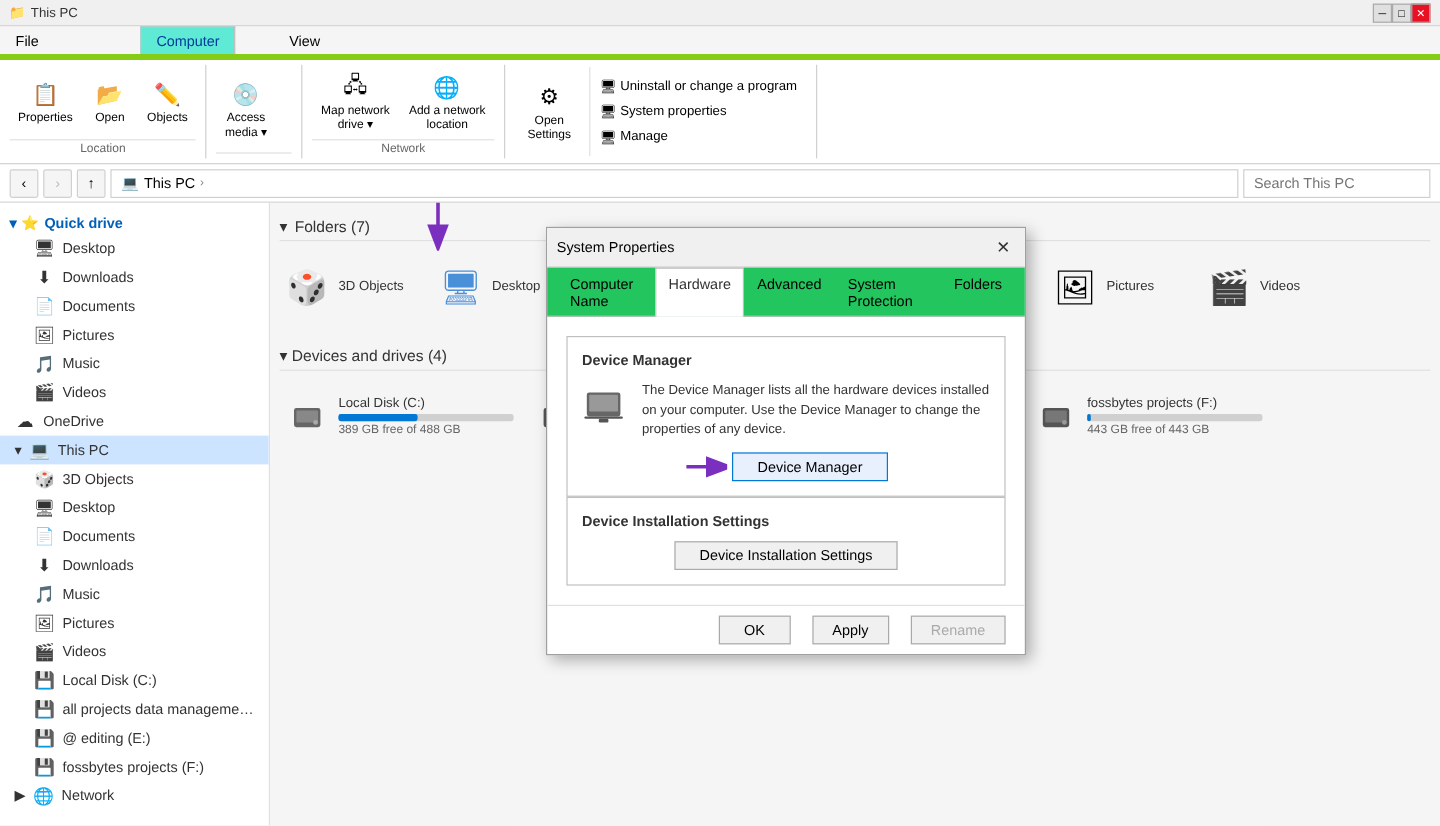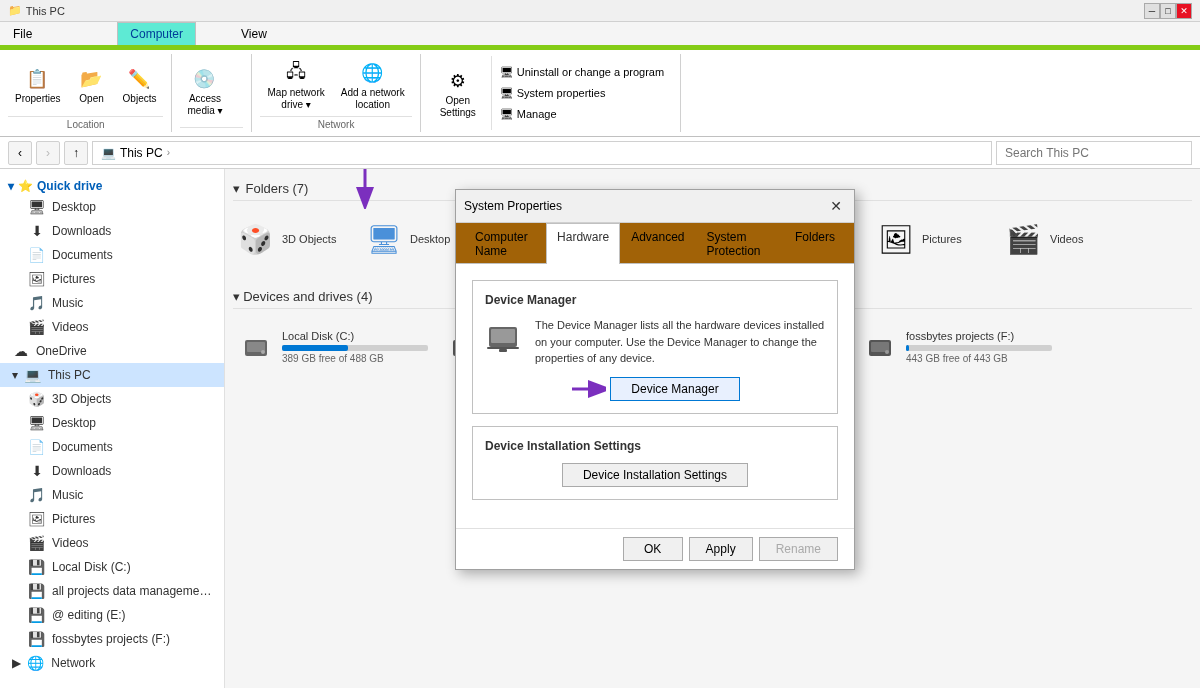--- a/index.html
+++ b/index.html
@@ -22,21 +22,21 @@
     .ribbon-btn { display: flex; flex-direction: column; align-items: center; padding: 2px 6px; cursor: pointer; border: 1px solid transparent; min-width: 44px; }
     .ribbon-btn-icon { width: 28px; height: 28px; display: flex; align-items: center; justify-content: center; font-size: 18px; }
     .ribbon-btn-label { font-size: 10px; text-align: center; line-height: 1.2; }
     .ribbon-btn-small { display: flex; align-items: center; gap: 3px; padding: 2px 4px; cursor: pointer; font-size: 11px; }
 
     
     .address-bar { height: 32px; background: white; border-bottom: 1px solid #d0d0d0; display: flex; align-items: center; padding: 0 8px; gap: 4px; }
     .nav-btn { width: 24px; height: 24px; background: #f5f5f5; border: 1px solid #d0d0d0; display: flex; align-items: center; justify-content: center; cursor: pointer; font-size: 12px; border-radius: 2px; }
     .address-path { flex: 1; height: 24px; border: 1px solid #d0d0d0; background: white; display: flex; align-items: center; padding: 0 8px; font-size: 12px; gap: 4px; cursor: pointer; }
     .breadcrumb-sep { color: #888; font-size: 10px; }
-    .search-box { width: 196px; height: 24px; border: 1px solid #d0d0d0; padding: 0 8px; font-size: 12px; }
+    .search-box { width: 156px; height: 24px; border: 1px solid #d0d0d0; padding: 0 8px; font-size: 12px; }
 
     
     .main { display: flex; height: calc(688px - 22px - 72px - 32px); }
 
     
     .sidebar { width: 225px; background: white; border-right: 1px solid #e0e0e0; overflow-y: auto; padding: 4px 0; flex-shrink: 0; }
     .sidebar-item { display: flex; align-items: center; padding: 3px 8px 3px 12px; cursor: pointer; gap: 6px; font-size: 12px; color: #333; }
     .sidebar-item.active { background: #cce4ff; }
     .sidebar-item .icon { width: 18px; height: 18px; display: flex; align-items: center; justify-content: center; flex-shrink: 0; font-size: 14px; }
     .sidebar-item .label { flex: 1; white-space: nowrap; overflow: hidden; text-overflow: ellipsis; }
@@ -59,33 +59,33 @@
     .drive-name { font-size: 11px; color: #333; margin-bottom: 3px; }
     .drive-bar-bg { width: 100%; height: 6px; background: #d0d0d0; border-radius: 2px; margin-bottom: 2px; }
     .drive-bar-fill { height: 100%; background: #0078d4; border-radius: 2px; }
     .drive-space { font-size: 10px; color: #666; }
 
     
     .dialog-overlay { position: absolute; top: 0; left: 0; right: 0; bottom: 0; z-index: 10; }
     .dialog { position: absolute; top: 20px; left: 230px; width: 400px; background: white; border: 1px solid #a0a0a0; box-shadow: 4px 4px 12px rgba(0,0,0,0.3); }
     .dialog-titlebar { background: #f0f0f0; padding: 6px 8px; display: flex; align-items: center; justify-content: space-between; border-bottom: 1px solid #d0d0d0; }
     .dialog-close { width: 20px; height: 20px; background: none; border: none; font-size: 14px; cursor: pointer; display: flex; align-items: center; justify-content: center; color: #333; }
-    .dialog-tabs { display: flex; border-bottom: 1px solid #c0c0c0; background: #a16207; padding: 0 8px; }
+    .dialog-tabs { display: flex; border-bottom: 1px solid #c0c0c0; background: #22c55e; padding: 0 8px; }
     .dialog-tab { padding: 6px 10px; font-size: 12px; cursor: pointer; border: 1px solid transparent; border-bottom: none; margin-bottom: -1px; }
     .dialog-tab.active { background: white; border-color: #c0c0c0; color: #333; }
     .dialog-body { padding: 16px; }
-    .section-box { border: 1px solid #c0c0c0; padding: 12px; margin-bottom: 12px; }
+    .section-box { border: 1px solid #c0c0c0; padding: 12px; }
     .section-title { font-size: 12px; font-weight: 600; margin-bottom: 10px; color: #333; }
     .section-content { display: flex; align-items: flex-start; gap: 10px; }
     .device-icon { width: 40px; height: 40px; display: flex; align-items: center; justify-content: center; font-size: 28px; flex-shrink: 0; }
     .section-text { font-size: 11px; color: #333; line-height: 1.5; flex: 1; }
     .section-btn-row { display: flex; justify-content: center; margin-top: 10px; }
     .dialog-btn { padding: 4px 20px; font-size: 12px; border: 1px solid #aaa; background: #f0f0f0; cursor: pointer; min-width: 120px; }
     .dialog-btn.primary { background: #e8f0fe; border-color: #0078d4; }
-    .dialog-footer { padding: 8px 16px; border-top: 1px solid #e0e0e0; display: flex; justify-content: flex-end; gap: 6px; }
+    .dialog-footer { padding: 8px 16px; border-top: 1px solid #e0e0e0; display: flex; justify-content: flex-end; gap: 18px; }
     .footer-btn { padding: 4px 16px; font-size: 12px; border: 1px solid #aaa; background: #f0f0f0; cursor: pointer; min-width: 60px; }
     .footer-btn.disabled { color: #aaa; cursor: default; }
 
     
     .ribbon-content { min-height: 56px; }
   </style>
 </head>
 <body>
 
 <div class="title-bar">

